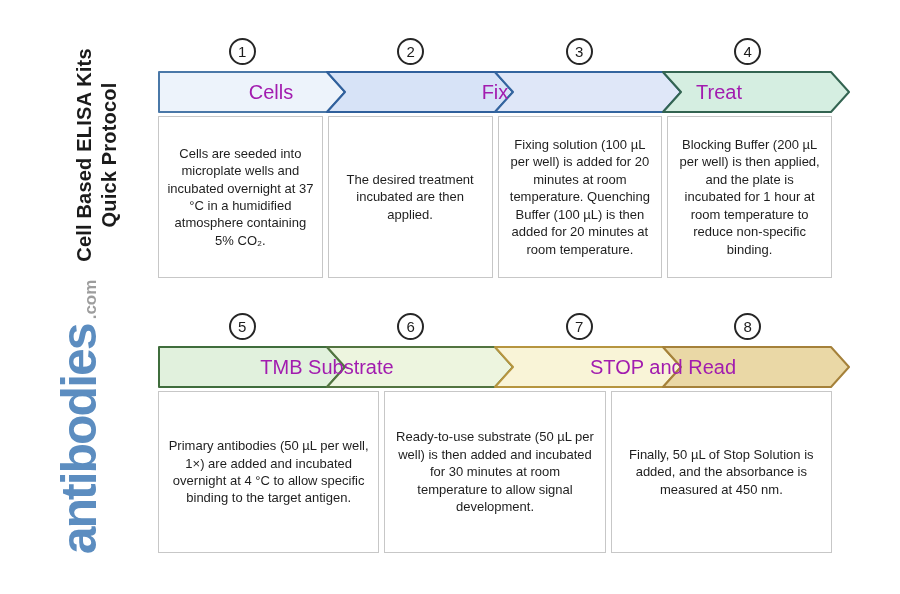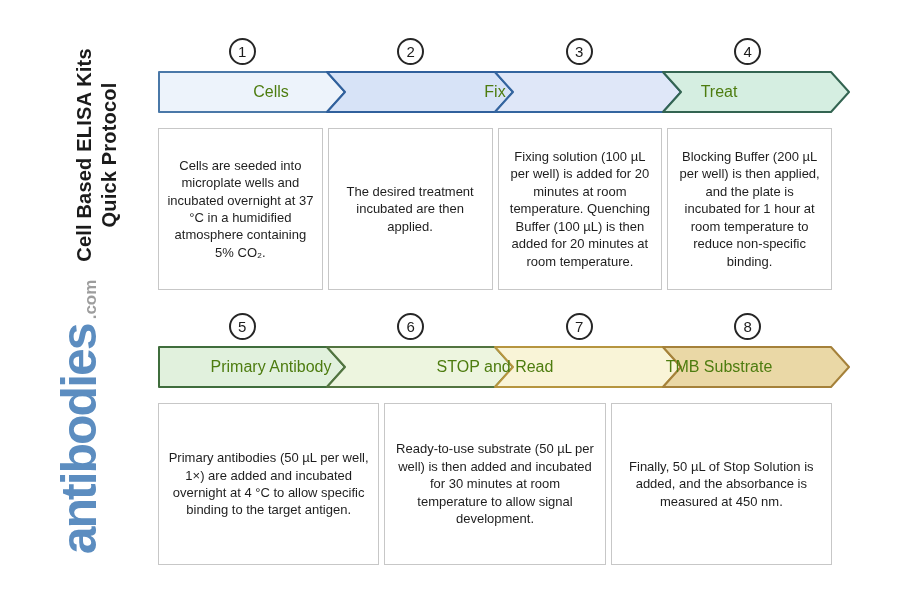--- a/index.html
+++ b/index.html
@@ -38,23 +38,23 @@
     background:#fff;display:flex;align-items:center;justify-content:center;
     font-size:15px;color:#1d1d1d;box-sizing:border-box;
   }
   .arrow-band{position:relative;height:44px;}
   .arrow-band svg{position:absolute;left:0;top:0;display:block;}
   .arrow-labels{
     position:absolute;left:1px;top:2px;width:672px;height:40px;display:flex;
   }
   .arrow-label{
     flex:1;display:flex;align-items:center;justify-content:center;
-    font-size:16px;color:#4d7c0f;
+    font-size:20px;color:#a21caf;
   }
-  .boxes{width:674px;display:flex;gap:5px;margin-top:14px;height:162px;}
+  .boxes{width:674px;display:flex;gap:5px;margin-top:2px;height:162px;}
   .desc-box{
     flex:1;background:#fff;border:1.5px solid #c7c7c7;box-sizing:border-box;
     display:flex;align-items:center;justify-content:center;padding:6px 8px;
   }
   .desc-box p{
     margin:0;font-size:13px;line-height:1.34;color:#1e1e1e;text-align:center;
   }
 </style>
 </head>
 <body>
@@ -147,23 +147,22 @@
         </div>
     </div>
     <div class="arrow-band">
       <svg width="692" height="44" viewBox="0 0 692 44">
         <polygon points="1,2 169,2 187,22 169,42 1,42" stroke-width="2" stroke-linejoin="round" fill="#e1f1dd" stroke="#3f6d3c"></polygon>
         <polygon points="169,2 337,2 355,22 337,42 169,42 187,22" stroke-width="2" stroke-linejoin="round" fill="#edf5df" stroke="#527440"></polygon>
         <polygon points="337,2 505,2 523,22 505,42 337,42 355,22" stroke-width="2" stroke-linejoin="round" fill="#f9f4d7" stroke="#b6953f"></polygon>
         <polygon points="505,2 673,2 691,22 673,42 505,42 523,22" stroke-width="2" stroke-linejoin="round" fill="#ead8a6" stroke="#a5813a"></polygon>
       </svg>
       <div class="arrow-labels">
-        <div class="arrow-label">Primary Antibody</div>
+        <div class="arrow-label">TMB Substrate</div>
         <div class="arrow-label">STOP and Read</div>
-        <div class="arrow-label">TMB Substrate</div>
       </div>
     </div>
     <div class="boxes">
       <div class="desc-box">
           <p>Primary antibodies (50 µL per well, 1×) are added and incubated overnight at 4 °C to allow specific binding to the target antigen.</p>
         </div>
       <div class="desc-box">
           <p>Ready-to-use substrate (50 µL per well) is then added and incubated for 30 minutes at room temperature to allow signal development.</p>
         </div>
       <div class="desc-box">

